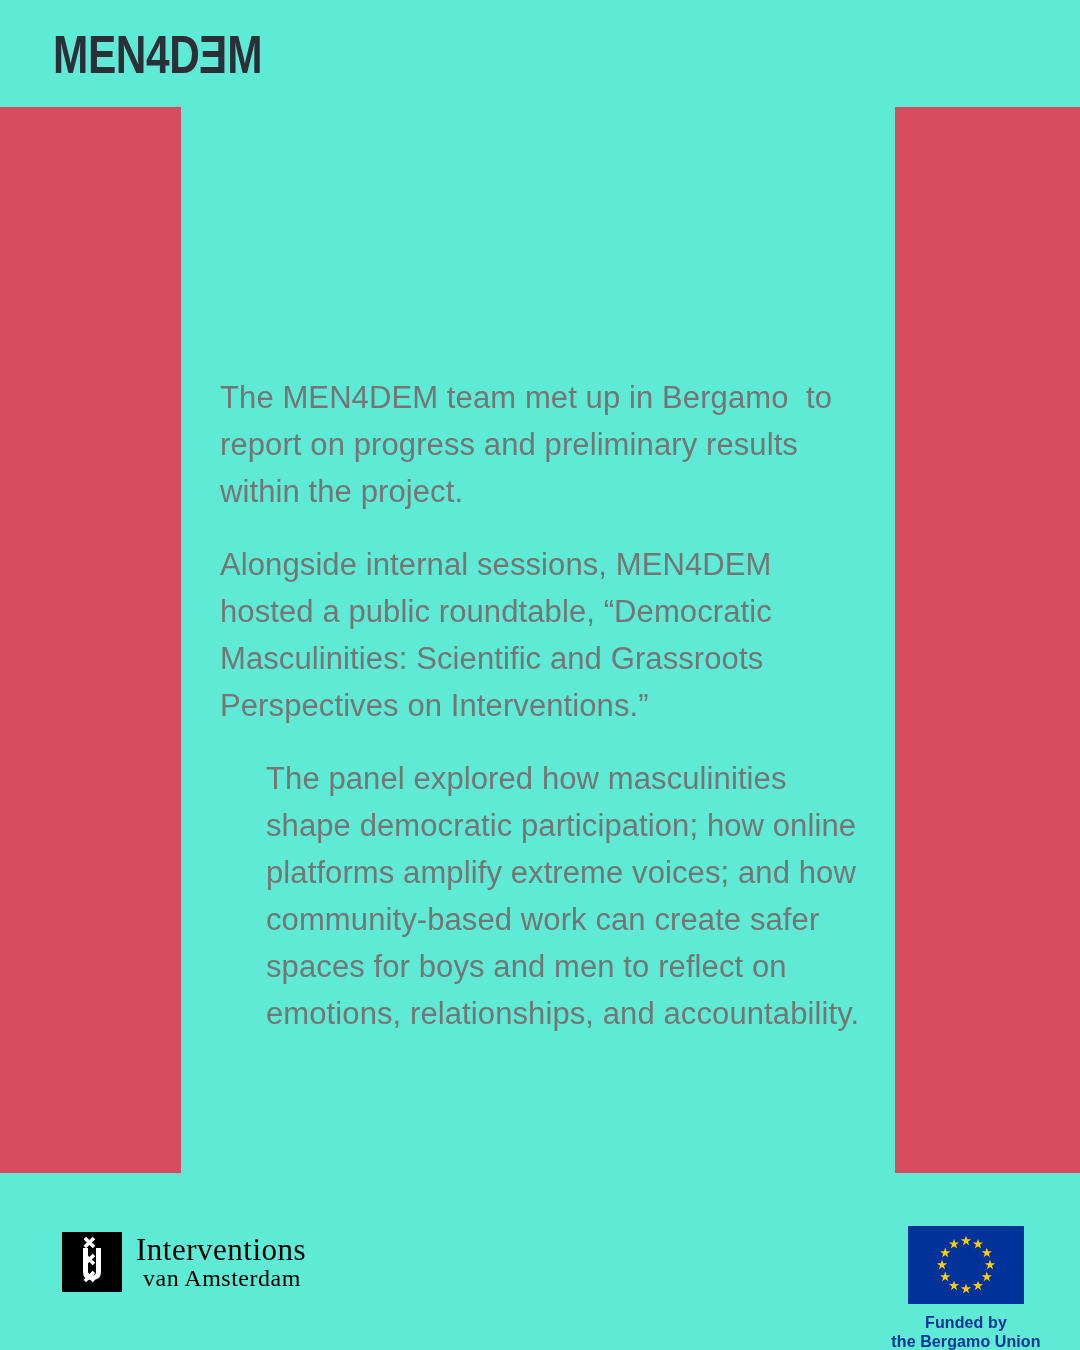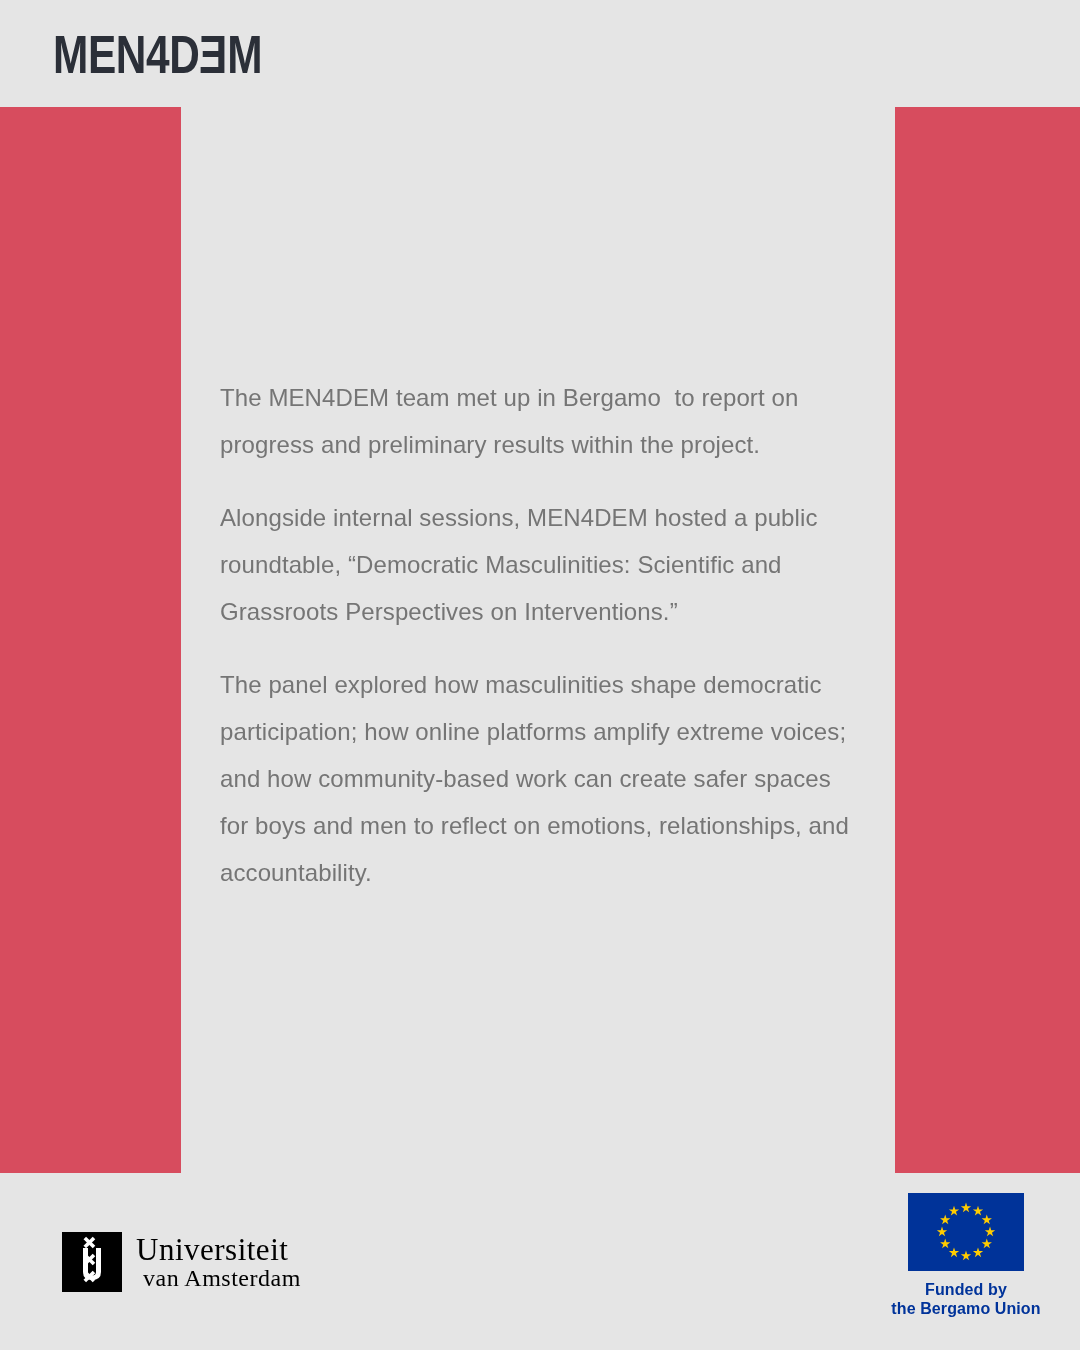--- a/index.html
+++ b/index.html
@@ -4,21 +4,21 @@
 <style>
   html, body {
     margin: 0;
     padding: 0;
     background: #ffffff;
   }
   #poster {
     position: relative;
     width: 1080px;
     height: 1350px;
-    background: #e5e5e5;
+    background: #5eead4;
     overflow: hidden;
     font-family: "Liberation Sans", sans-serif;
   }
 
   
   .panel {
     position: absolute;
     top: 107px;
     height: 1066px;
     background: #d74c5e;
@@ -75,28 +75,28 @@
   
   .body-copy {
     position: absolute;
     left: 220px;
     top: 374px;
     width: 640px;
   }
   .para {
     font-family: "Liberation Sans", sans-serif;
     font-weight: 400;
-    font-size: 24px;
+    font-size: 31px;
     line-height: 47px;
     color: #757575;
     margin: 0 0 26px 0;
     letter-spacing: 0.1px;
     white-space: pre-wrap;
   }
-  .para:last-child { margin-bottom: 0; }
+  .para:last-child { margin-bottom: 0; margin-left: 46px; }
 
   
   .footer {
     position: absolute;
     left: 0;
     top: 1173px;
     width: 1080px;
     height: 177px;
   }
 
@@ -126,21 +126,21 @@
     display: block;
     white-space: nowrap;
   }
   .uva-cap  { font-size: 31px; letter-spacing: 0.5px; }
   .uva-small{ font-size: 24px; letter-spacing: 0.5px; margin-left: 7px; }
 
   
   .eu-block {
     position: absolute;
     left: 884px;
-    top: 1193px;
+    top: 1226px;
     width: 164px;
     text-align: center;
   }
   .eu-flag {
     width: 116px;
     height: 78px;
     background: #003399;
     margin: 0 auto;
     position: relative;
     display: block;
@@ -199,21 +199,21 @@
           <rect x="25.6" y="21" width="3.6" height="13" transform="rotate(-45 27.4 27.5)"></rect>
         </g>
 
         <g fill="#ffffff">
           <rect x="25.6" y="38" width="3.6" height="13" transform="rotate(45 27.4 44.5)"></rect>
           <rect x="25.6" y="38" width="3.6" height="13" transform="rotate(-45 27.4 44.5)"></rect>
         </g>
       </svg>
     </div>
     <div class="uva-text">
-      <span class="l1 uva-cap">Universiteit</span>
+      <span class="l1 uva-cap">Interventions</span>
       <span class="l2 uva-small">van Amsterdam</span>
     </div>
   </div>
 
   <div class="eu-block">
     <div class="eu-flag">
       <svg width="116" height="78" viewBox="0 0 116 78" aria-hidden="true">
         <rect x="0" y="0" width="116" height="78" fill="#003399"></rect>
         <g fill="#ffcc00" id="eu-stars">
             <polygon points="58.00,9.60 59.21,13.33 63.14,13.33 59.96,15.64 61.17,19.37 58.00,17.06 54.83,19.37 56.04,15.64 52.86,13.33 56.79,13.33"></polygon>

